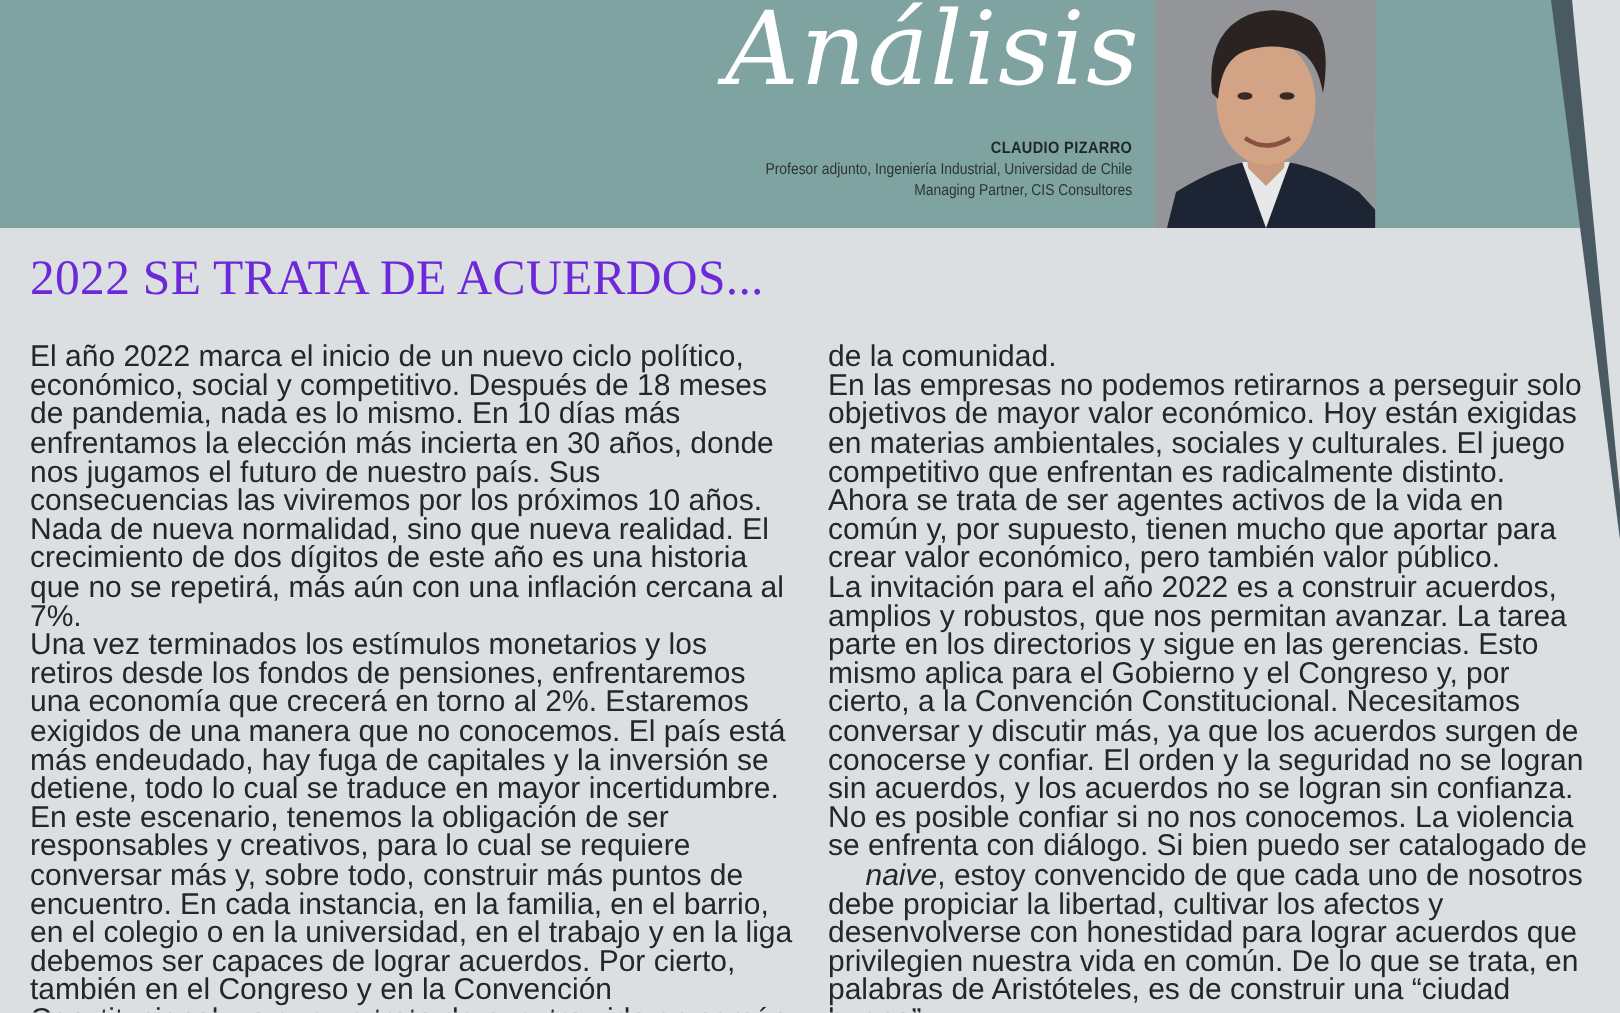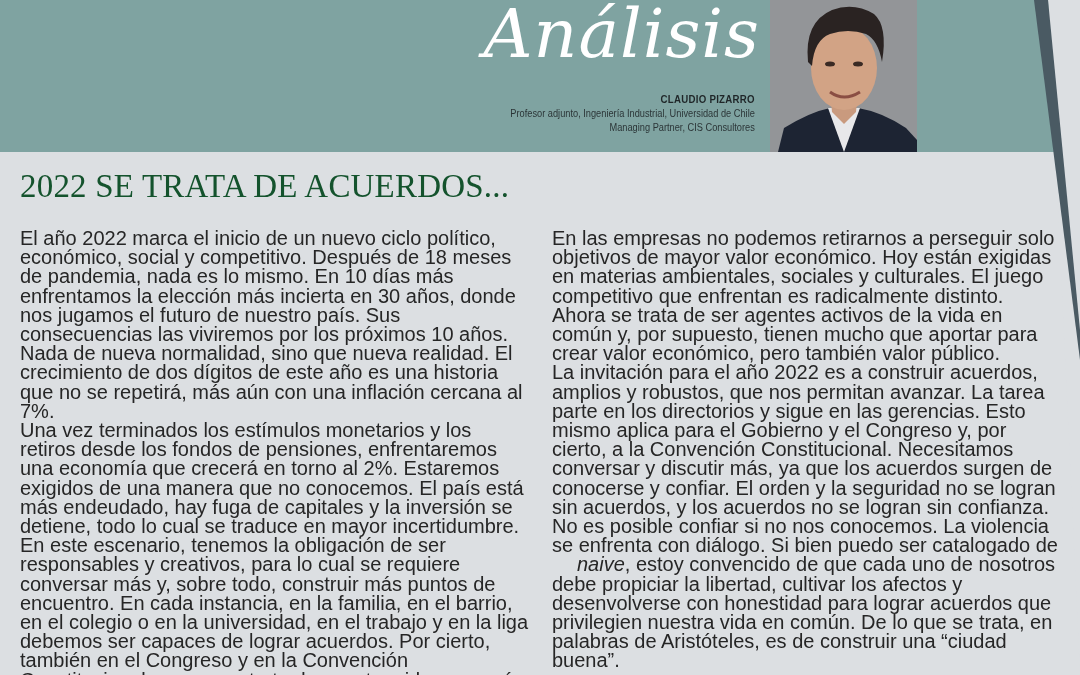--- a/index.html
+++ b/index.html
@@ -30,21 +30,21 @@
     background: linear-gradient(180deg, #8a8c90 0%, #9b9da0 60%, #8d8f93 100%);
     overflow: hidden;
   }
   .photo svg { display: block; }
   .stripe-right {
     position: absolute; right: 0; top: 0; width: 1080px; height: 675px; pointer-events: none;
   }
   .headline {
     position: absolute; left: 20px; top: 168px; margin: 0;
     font-family: "Liberation Serif", "DejaVu Serif", serif; font-weight: normal;
-    font-size: 33px; color: #14532d; letter-spacing: 0.2px;
+    font-size: 33px; color: #6d28d9; letter-spacing: 0.2px;
   }
   .col {
     position: absolute; top: 229px;
     font-size: 20px; line-height: 19.2px; color: #262626;
   }
   .col p { margin: 0; }
   .col-left { left: 20px; width: 510px; }
   .col-right { left: 552px; width: 506px; }
   em { font-style: italic; margin-left: 25px; }
 </style>
@@ -89,15 +89,16 @@
 
 <h2 class="headline">2022 SE TRATA DE ACUERDOS...</h2>
 
 <div class="col col-left">
   <p>El año 2022 marca el inicio de un nuevo ciclo político, económico, social y competitivo. Después de 18 meses de pandemia, nada es lo mismo. En 10 días más enfrentamos la elección más incierta en 30 años, donde nos jugamos el futuro de nuestro país. Sus consecuencias las viviremos por los próximos 10 años. Nada de nueva normalidad, sino que nueva realidad. El crecimiento de dos dígitos de este año es una historia que no se repetirá, más aún con una inflación cercana al 7%.</p>
   <p>Una vez terminados los estímulos monetarios y los retiros desde los fondos de pensiones, enfrentaremos una economía que crecerá en torno al 2%. Estaremos exigidos de una manera que no conocemos. El país está más endeudado, hay fuga de capitales y la inversión se detiene, todo lo cual se traduce en mayor incertidumbre.</p>
   <p>En este escenario, tenemos la obligación de ser responsables y creativos, para lo cual se requiere conversar más y, sobre todo, construir más puntos de encuentro. En cada instancia, en la familia, en el barrio, en el colegio o en la universidad, en el trabajo y en la liga debemos ser capaces de lograr acuerdos. Por cierto, también en el Congreso y en la Convención Constitucional, ya que se trata de nuestra vida en común y, en un sentido estratégico, nadie gana si no cuidamos a todos los miembros</p>
 </div>
 
 <div class="col col-right">
+  <p>de la comunidad.</p>
   <p>En las empresas no podemos retirarnos a perseguir solo objetivos de mayor valor económico. Hoy están exigidas en materias ambientales, sociales y culturales. El juego competitivo que enfrentan es radicalmente distinto. Ahora se trata de ser agentes activos de la vida en común y, por supuesto, tienen mucho que aportar para crear valor económico, pero también valor público.</p>
   <p><span>La invitación para el año 2022 es a construir acuerdos, amplios y robustos, que nos permitan avanzar. La tarea parte en los directorios y sigue en las gerencias. Esto mismo aplica para el Gobierno y el Congreso y, por cierto, a la Convención Constitucional. Necesitamos conversar y discutir más, ya que los acuerdos surgen de conocerse y confiar. El orden y la seguridad no se logran sin acuerdos, y los acuerdos no se logran sin confianza. No es posible confiar si no nos conocemos. La violencia se enfrenta con diálogo. Si bien puedo ser catalogado de</span> <em>naive</em><span>, estoy convencido de que cada uno de nosotros debe propiciar la libertad, cultivar los afectos y desenvolverse con honestidad para lograr acuerdos que privilegien nuestra vida en común. De lo que se trata, en palabras de Aristóteles, es de construir una “ciudad buena”.</span></p>
 </div>
 
 </body></html>

